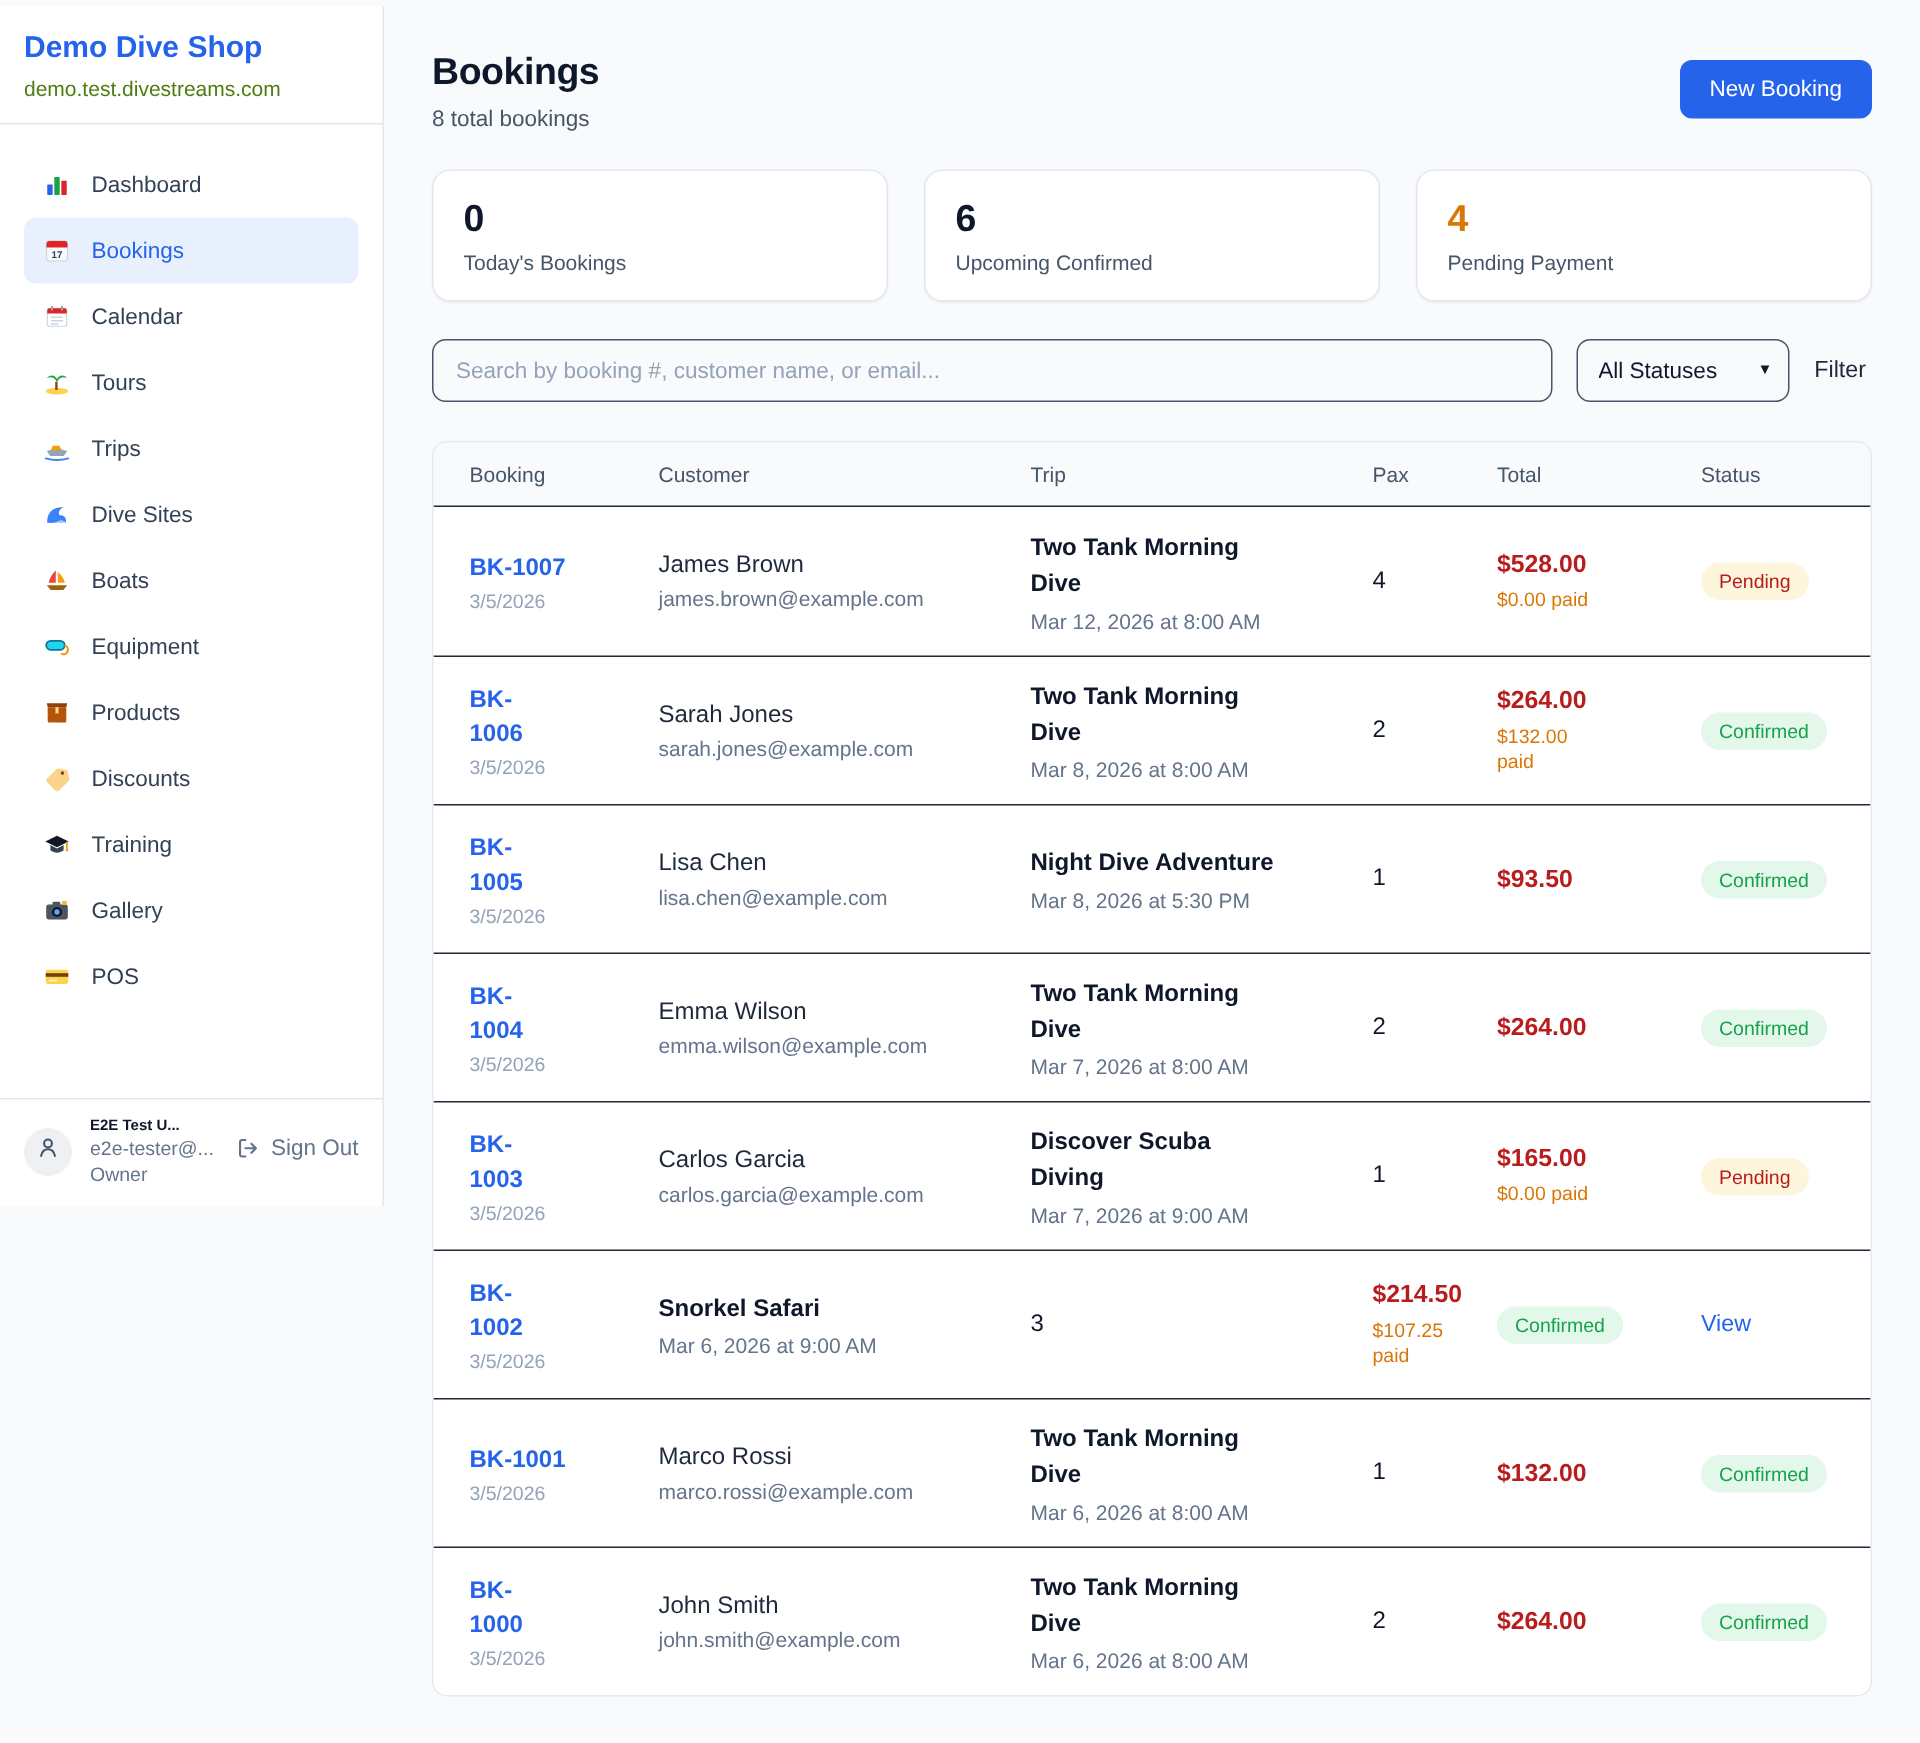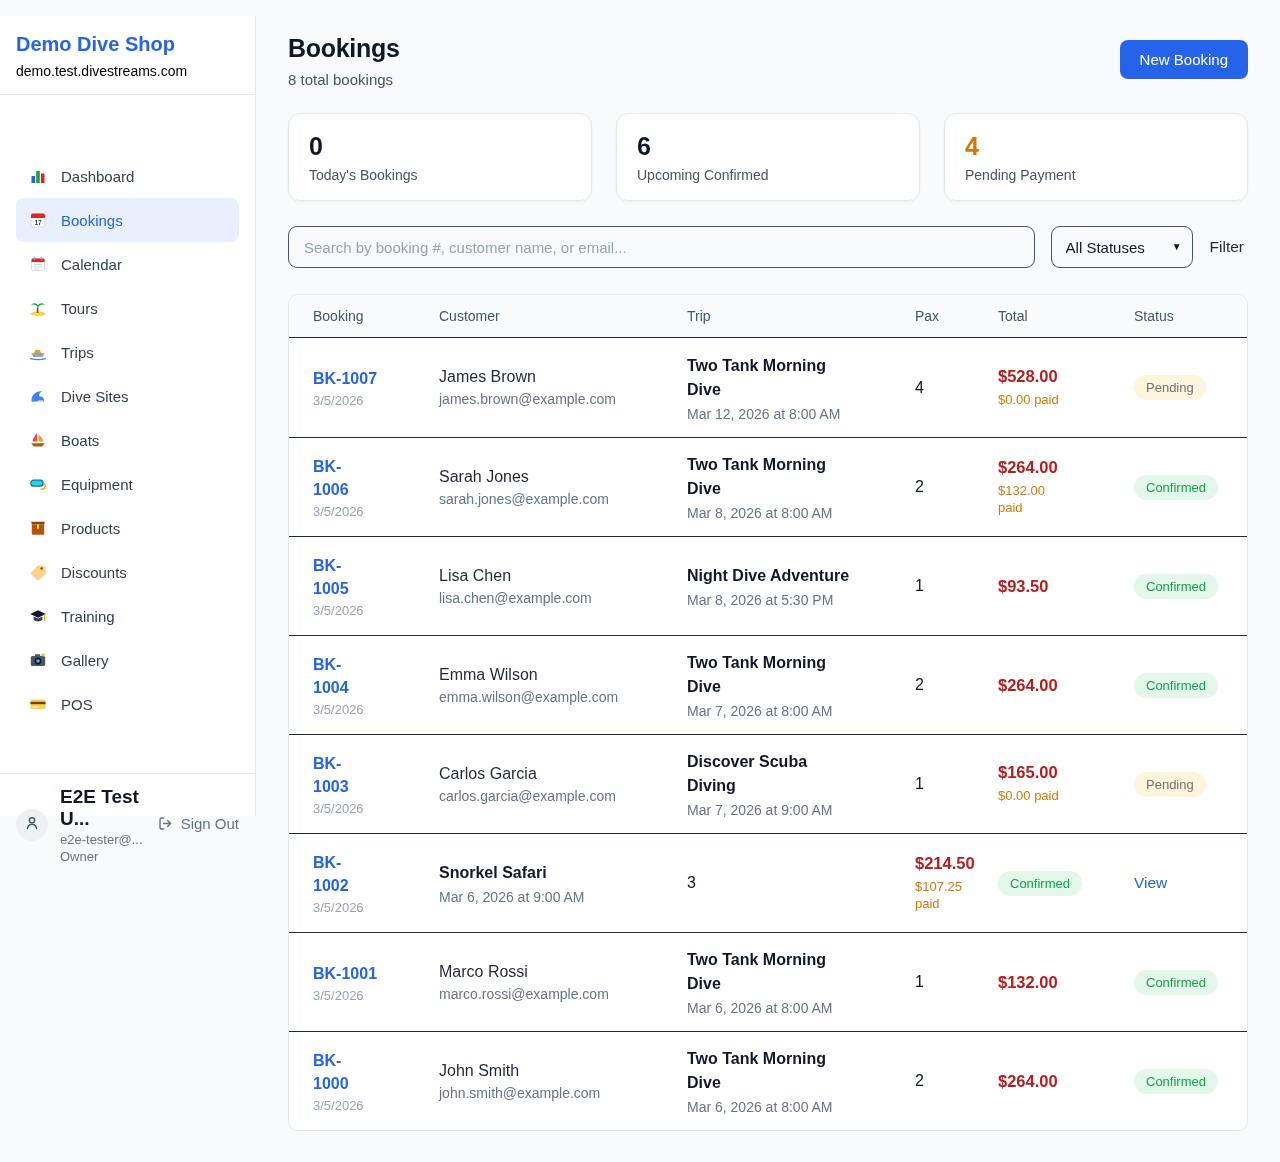--- a/index.html
+++ b/index.html
@@ -8,29 +8,29 @@
     width: 1280px; height: 1162px;
     background: #f8fafc;
     font-family: "Liberation Sans", "DejaVu Sans", sans-serif;
     color: #0f172a;
     position: relative;
     overflow: hidden;
   }
 
   
   .sidebar {
-    position: absolute; left: 0; top: 16px;
+    position: absolute; left: 0; top: 4px;
     width: 256px; height: 800px;
     background: #fff;
     border-right: 1px solid #e2e8f0;
-    display: flex; flex-direction: column; gap: 41px;
+    display: flex; flex-direction: column;
   }
   .brand { padding: 17px 16px 15px; border-bottom: 1px solid #e2e8f0; }
   .brand-name { font-size: 20px; font-weight: 700; color: #2563eb; margin: 0 0 7px; }
-  .brand-domain { font-size: 14px; color: #000000; }
+  .brand-domain { font-size: 14px; color: #4d7c0f; }
   .nav { padding: 18px 16px 0; flex: 1; }
   .nav-item {
     display: flex; align-items: center; gap: 14px;
     height: 44px; padding: 0 13px; border-radius: 8px;
     font-size: 15px; color: #334155; cursor: pointer;
   }
   .nav-item.active { background: #e8f0fd; color: #2563eb; font-weight: 500; }
   .nav-icon { width: 18px; height: 18px; display: inline-flex; flex: none; }
   .nav-icon svg { display: block; }
 
@@ -38,21 +38,21 @@
     border-top: 1px solid #e2e8f0;
     margin-top: 6px; padding: 12px 16px 14px;
     display: flex; align-items: center; gap: 12px;
   }
   .avatar {
     width: 32px; height: 32px; border-radius: 50%;
     background: #eef1f4; flex: none;
     display: flex; align-items: center; justify-content: center;
   }
   .user-info { flex: 1; min-width: 0; }
-  .user-name { font-size: 19px; font-weight: 700; color: #0f172a; }
+  .user-name { font-size: 10px; font-weight: 700; color: #0f172a; }
   .user-email, .user-role { font-size: 13px; color: #64748b; margin-top: 2px; }
   .sign-out { display: flex; align-items: flex-start; gap: 7px; color: #64748b; font-size: 15px; cursor: pointer; white-space: nowrap; }
 
   
   .main { position: absolute; left: 256px; top: 0; width: 1024px; padding: 34px 32px 0; }
 
   .page-header { display: flex; justify-content: space-between; align-items: flex-start; margin-bottom: 25px; }
   .page-title { font-size: 25px; font-weight: 700; color: #0f172a; margin: 0 0 8px; letter-spacing: -0.3px; }
   .page-subtitle { font-size: 15px; color: #475569; }
   .btn-primary {
@@ -114,21 +114,21 @@
   .bk-link { color: #2563eb; font-size: 16px; font-weight: 600; line-height: 1.45; text-decoration: none; display: inline-block; cursor: pointer; }
   .bk-date { font-size: 13px; color: #94a3b8; margin-top: 3px; }
   .cust-name { font-size: 16px; color: #1e293b; }
   .cust-email { font-size: 14px; color: #64748b; margin-top: 5px; }
   .trip-name { font-size: 16px; font-weight: 600; color: #0f172a; line-height: 1.5; }
   .trip-date { font-size: 14px; color: #64748b; margin-top: 4px; }
   .pax { font-size: 16px; color: #0f172a; }
   .total-amt { font-size: 16.5px; font-weight: 700; color: #b91c1c; }
   .total-paid { font-size: 13px; color: #d97706; margin-top: 5px; line-height: 1.35; }
   .badge { display: inline-block; font-size: 13px; font-weight: 500; padding: 5px 12px; border-radius: 999px; }
-  .badge.pending { color: #737373; background: #fdf5dc; text-align: center; }
+  .badge.pending { color: #b91c1c; background: #fdf5dc; text-align: center; }
   .badge.confirmed { color: #16a34a; background: #e3f7ea; }
   .view-link { color: #2563eb; font-size: 15.5px; font-weight: 500; text-decoration: none; cursor: pointer; }
 </style>
 </head>
 <body>
 
 <aside class="sidebar">
   <div class="brand">
     <div class="brand-name">Demo Dive Shop</div>
     <div class="brand-domain">demo.test.divestreams.com</div>

